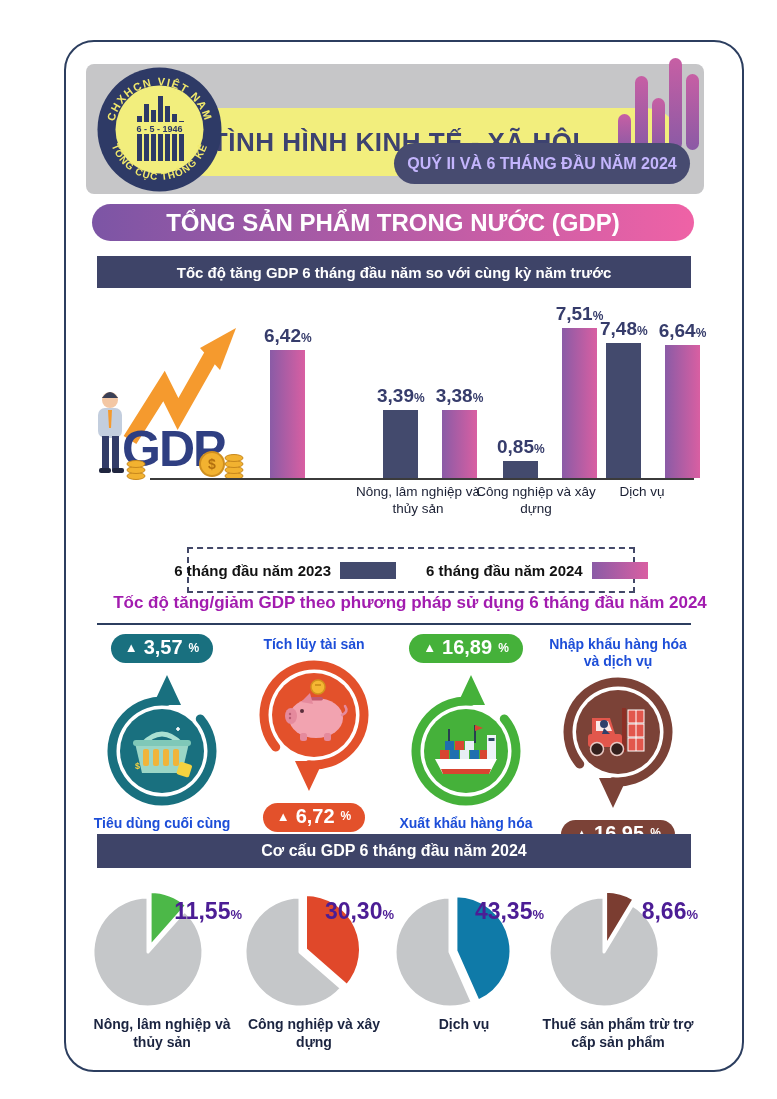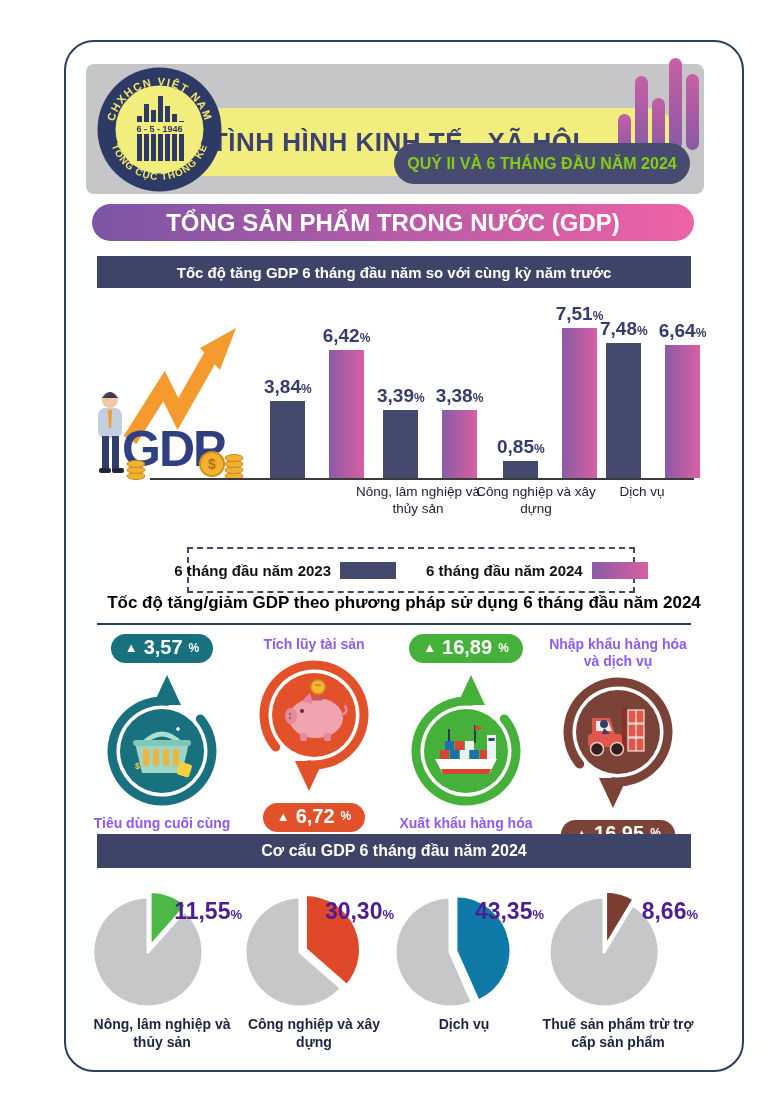--- a/index.html
+++ b/index.html
@@ -6,21 +6,21 @@
   body{font-family:"Liberation Sans",sans-serif;}
   .page{position:relative;width:777px;height:1099px;background:#fff;overflow:hidden;}
   .card{position:absolute;left:64px;top:40px;width:676px;height:1028px;background:#fff;
         border:2px solid #2c3e5f;border-radius:30px;}
   
   .header-box{position:absolute;left:20px;top:22px;width:618px;height:130px;background:#c6c6c8;border-radius:8px;}
   .title-pill{position:absolute;left:86px;top:44px;width:508px;height:68px;background:#f2ee7d;border-radius:34px;
               display:flex;align-items:center;justify-content:center;}
   .main-title{font-size:26px;font-weight:bold;color:#3d4270;letter-spacing:.5px;white-space:nowrap;padding-right:60px;}
   .subtitle-pill{position:absolute;left:328px;top:101px;width:296px;height:41px;background:#474b70;border-radius:21px;
-                 color:#84cc16;font-weight:bold;font-size:16px;display:flex;align-items:center;justify-content:center;white-space:nowrap;}
+                 color:#c4b5fd;font-weight:bold;font-size:16px;display:flex;align-items:center;justify-content:center;white-space:nowrap;}
   .logo{position:absolute;left:30px;top:24px;}
   .bars-icon{position:absolute;left:548px;top:16px;}
   svg{font-family:inherit;}
   
   .gdp-pill{position:absolute;left:26px;top:162px;width:602px;height:37px;border-radius:19px;
             background:linear-gradient(90deg,#7c55a5,#ef62a6);color:#fff;font-weight:bold;font-size:24px;
             display:flex;align-items:center;justify-content:center;}
   .strip{position:absolute;background:#3e4468;color:#fff;font-weight:bold;
          display:flex;align-items:center;justify-content:center;}
   .strip1{left:31px;top:214px;width:594px;height:32px;font-size:15px;}
@@ -37,30 +37,30 @@
   .bar{width:35px;}
   .cat{position:absolute;top:190px;width:132px;text-align:center;font-size:13.5px;color:#1a1f33;
        line-height:1.25;font-weight:500;}
   .cat1{left:266px}.cat2{left:384px}.cat3{left:490px}
   
   .legend{position:absolute;left:121px;top:505px;width:444px;height:42px;border:2px dashed #434868;
           display:flex;align-items:center;justify-content:center;gap:30px;background:#fff;}
   .legend-item{display:flex;align-items:flex-start;gap:9px;font-size:15px;font-weight:bold;color:#121212;white-space:nowrap;}
   .swatch{width:56px;height:17px;}
   
-  .usage-title{position:absolute;left:0;top:551px;width:100%;text-align:center;font-size:17px;font-weight:bold;color:#000000;}
+  .usage-title{position:absolute;left:0;top:551px;width:100%;text-align:center;font-size:17px;font-weight:bold;color:#a21caf;padding-left:6px;}
   .usage-rule{position:absolute;left:31px;top:581px;width:594px;height:2px;background:#2c3e5f;}
   .usage-row{position:absolute;left:0;top:592px;width:100%;height:212px;}
   .usage-col{position:absolute;width:152px;display:flex;flex-direction:column;align-items:center;}
   .u0{left:20px}.u1{left:172px}.u2{left:324px}.u3{left:476px}
   .badge{display:flex;align-items:center;gap:6px;color:#fff;font-weight:bold;font-size:20px;
          padding:2px 14px 4px;border-radius:18px;white-space:nowrap;}
   .badge .tri{font-size:13px;}
   .badge .pct{font-size:12px;}
-  .usage-label{font-size:14px;font-weight:bold;color:#8b5cf6;text-align:center;line-height:1.2;margin-top:2px;}
+  .usage-label{font-size:14px;font-weight:bold;color:#1d4ed8;text-align:center;line-height:1.2;margin-top:2px;}
   
   .pies{position:absolute;left:0;top:840px;width:100%;height:186px;}
   .pie-col{position:absolute;width:152px;}
   .p0{left:20px}.p1{left:172px}.p2{left:322px}.p3{left:476px}
   .pie-wrap{position:relative;width:152px;height:132px;}
   .pie-value{position:absolute;top:16px;right:-4px;font-size:23px;font-weight:bold;color:#4c1d95;white-space:nowrap;margin-left:28px;}
   .pie-value .pct{font-size:13px;}
   .pie-label{margin-top:2px;text-align:center;font-size:14px;font-weight:bold;color:#1b2440;line-height:1.25;}
 </style>
 </head>
@@ -150,24 +150,20 @@
           <ellipse cx="142" cy="162" rx="9" ry="3.5" fill="#f2b230" stroke="#c8881c"></ellipse>
           <ellipse cx="142" cy="156" rx="9" ry="3.5" fill="#f2b230" stroke="#c8881c"></ellipse>
           <ellipse cx="142" cy="150" rx="9" ry="3.5" fill="#f2b230" stroke="#c8881c"></ellipse>
           <circle cx="120" cy="156" r="12" fill="#f2b230" stroke="#cf8f1f" stroke-width="2"></circle>
           <text x="120" y="161" font-size="14" font-weight="bold" fill="#b26f0e" text-anchor="middle">$</text>
         </g>
       </svg>
       <div style="position:absolute;inset:0;">
           <div class="bar-group g0">
             <div class="bar-col">
-              <div class="bar-value"><span>3,84</span><span class="pct">%</span></div>
-              <div class="bar" style="height: 77px; background: rgb(67, 74, 109);"></div>
-            </div>
-            <div class="bar-col">
               <div class="bar-value"><span>6,42</span><span class="pct">%</span></div>
               <div class="bar" style="height: 128px; background: linear-gradient(90deg, rgb(138, 91, 166), rgb(217, 95, 162));"></div>
             </div>
           </div>
           <div class="bar-group g1">
             <div class="bar-col">
               <div class="bar-value"><span>3,39</span><span class="pct">%</span></div>
               <div class="bar" style="height: 68px; background: rgb(67, 74, 109);"></div>
             </div>
             <div class="bar-col">

